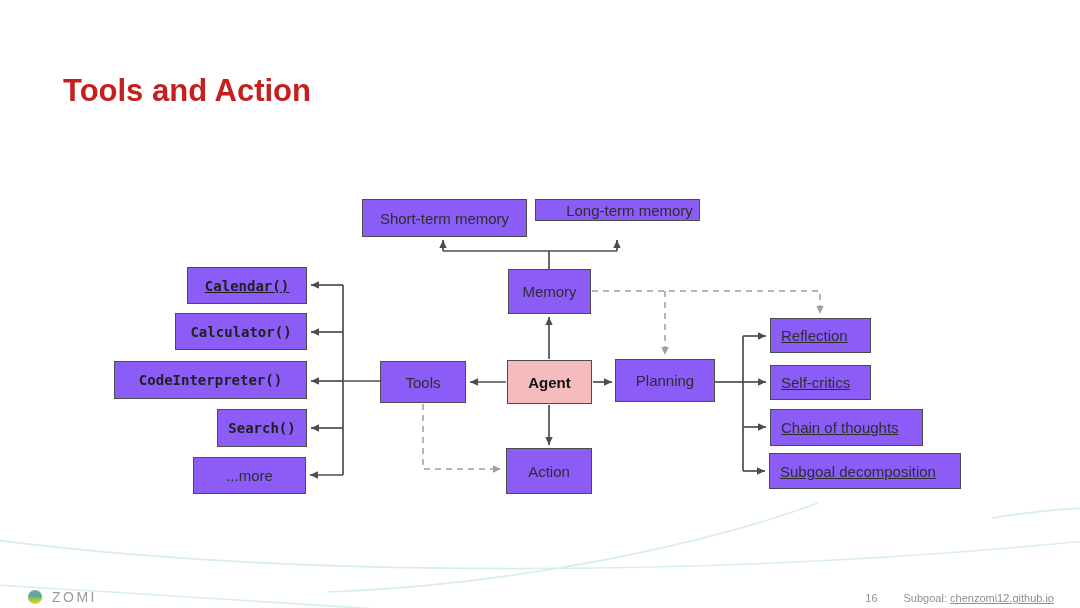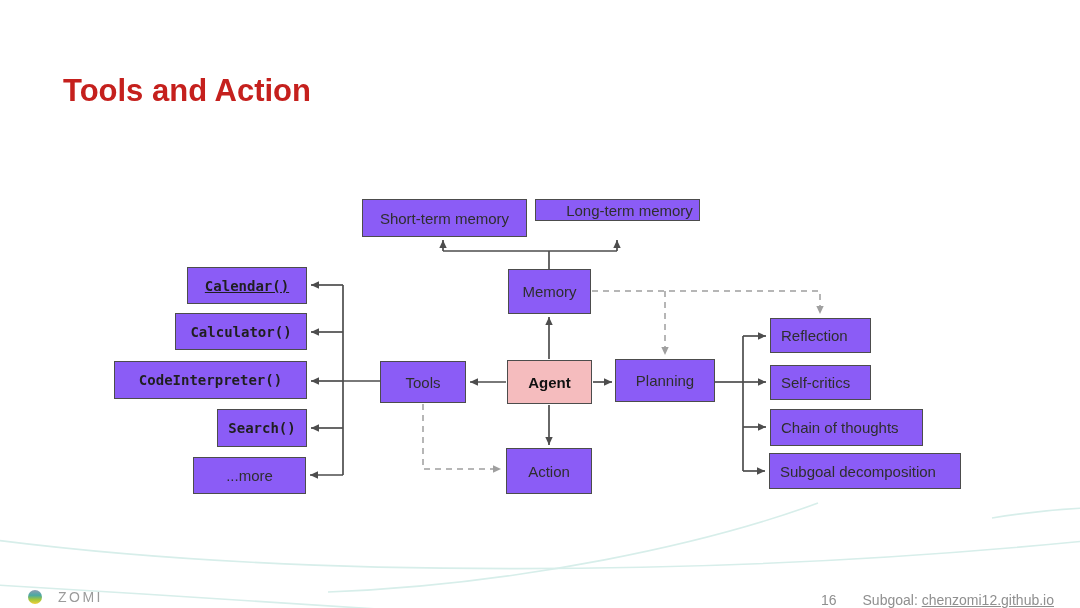--- a/index.html
+++ b/index.html
@@ -16,51 +16,51 @@
   
   .diagram{position:absolute;left:0;top:0;width:1080px;height:608px;z-index:1;}
   .node{
     position:absolute;box-sizing:border-box;
     background:#8b5cf6;border:1.5px solid #4c4c4c;
     display:flex;align-items:center;justify-content:center;
     font-size:15px;color:#2e2e2e;white-space:nowrap;
   }
   .node.mono{font-family:"DejaVu Sans Mono","Liberation Mono",monospace;font-weight:700;font-size:14px;color:#1f1f1f;}
   .node.pink{background:#f5bcbe;font-weight:700;color:#111;}
-  .node.leftalign{justify-content:flex-start;padding-left:10px;}
+  .node.leftalign{justify-content:flex-start;padding-left:10px;text-decoration:underline;}
   
   .n-short{left:362px;top:180px;width:165px;height:38px;}
   .n-long{left:535px;top:180px;width:165px;height:22px;padding-left:24px;}
   .n-memory{left:508px;top:250px;width:83px;height:45px;}
   .n-tools{left:380px;top:342px;width:86px;height:42px;}
   .n-agent{left:507px;top:341px;width:85px;height:44px;}
   .n-planning{left:615px;top:340px;width:100px;height:43px;}
   .n-action{left:506px;top:429px;width:86px;height:46px;}
   .n-calendar{left:187px;top:248px;width:120px;height:37px;text-decoration:underline;}
   .n-calculator{left:175px;top:294px;width:132px;height:37px;}
   .n-codeint{left:114px;top:342px;width:193px;height:38px;}
   .n-search{left:217px;top:390px;width:90px;height:38px;}
   .n-more{left:193px;top:438px;width:113px;height:37px;}
   .n-reflection{left:770px;top:299px;width:101px;height:35px;}
   .n-selfcritics{left:770px;top:346px;width:101px;height:35px;}
   .n-chain{left:770px;top:390px;width:153px;height:37px;}
   .n-subgoal{left:769px;top:434px;width:192px;height:36px;}
   .connectors{position:absolute;left:0;top:0;width:1080px;height:608px;pointer-events:none;z-index:2;}
   
   .footer-brand{
-    position:absolute;left:28px;top:570px;display:flex;align-items:center;gap:16px;z-index:3;
+    position:absolute;left:28px;top:570px;display:flex;align-items:center;gap:10px;z-index:3;
   }
   .logo-dot{
     width:14px;height:14px;border-radius:50%;
     background:linear-gradient(180deg,#8e9bb3 0%,#4aa9a2 38%,#a3c53a 68%,#f0d13c 100%);
   }
   .brand-text{font-size:14px;color:#9b9b9b;letter-spacing:2.5px;}
   .footer-meta{
     position:absolute;right:26px;top:573px;display:flex;align-items:baseline;gap:26px;z-index:3;
-    font-size:14px;color:#8f8f8f;
+    font-size:11px;color:#8f8f8f;
   }
   .course-link{color:#8f8f8f;text-decoration:underline;cursor:pointer;}
 </style>
 </head>
 <body>
 
 <div class="slide">
 
   <h1 class="title">Tools and Action</h1>
 

